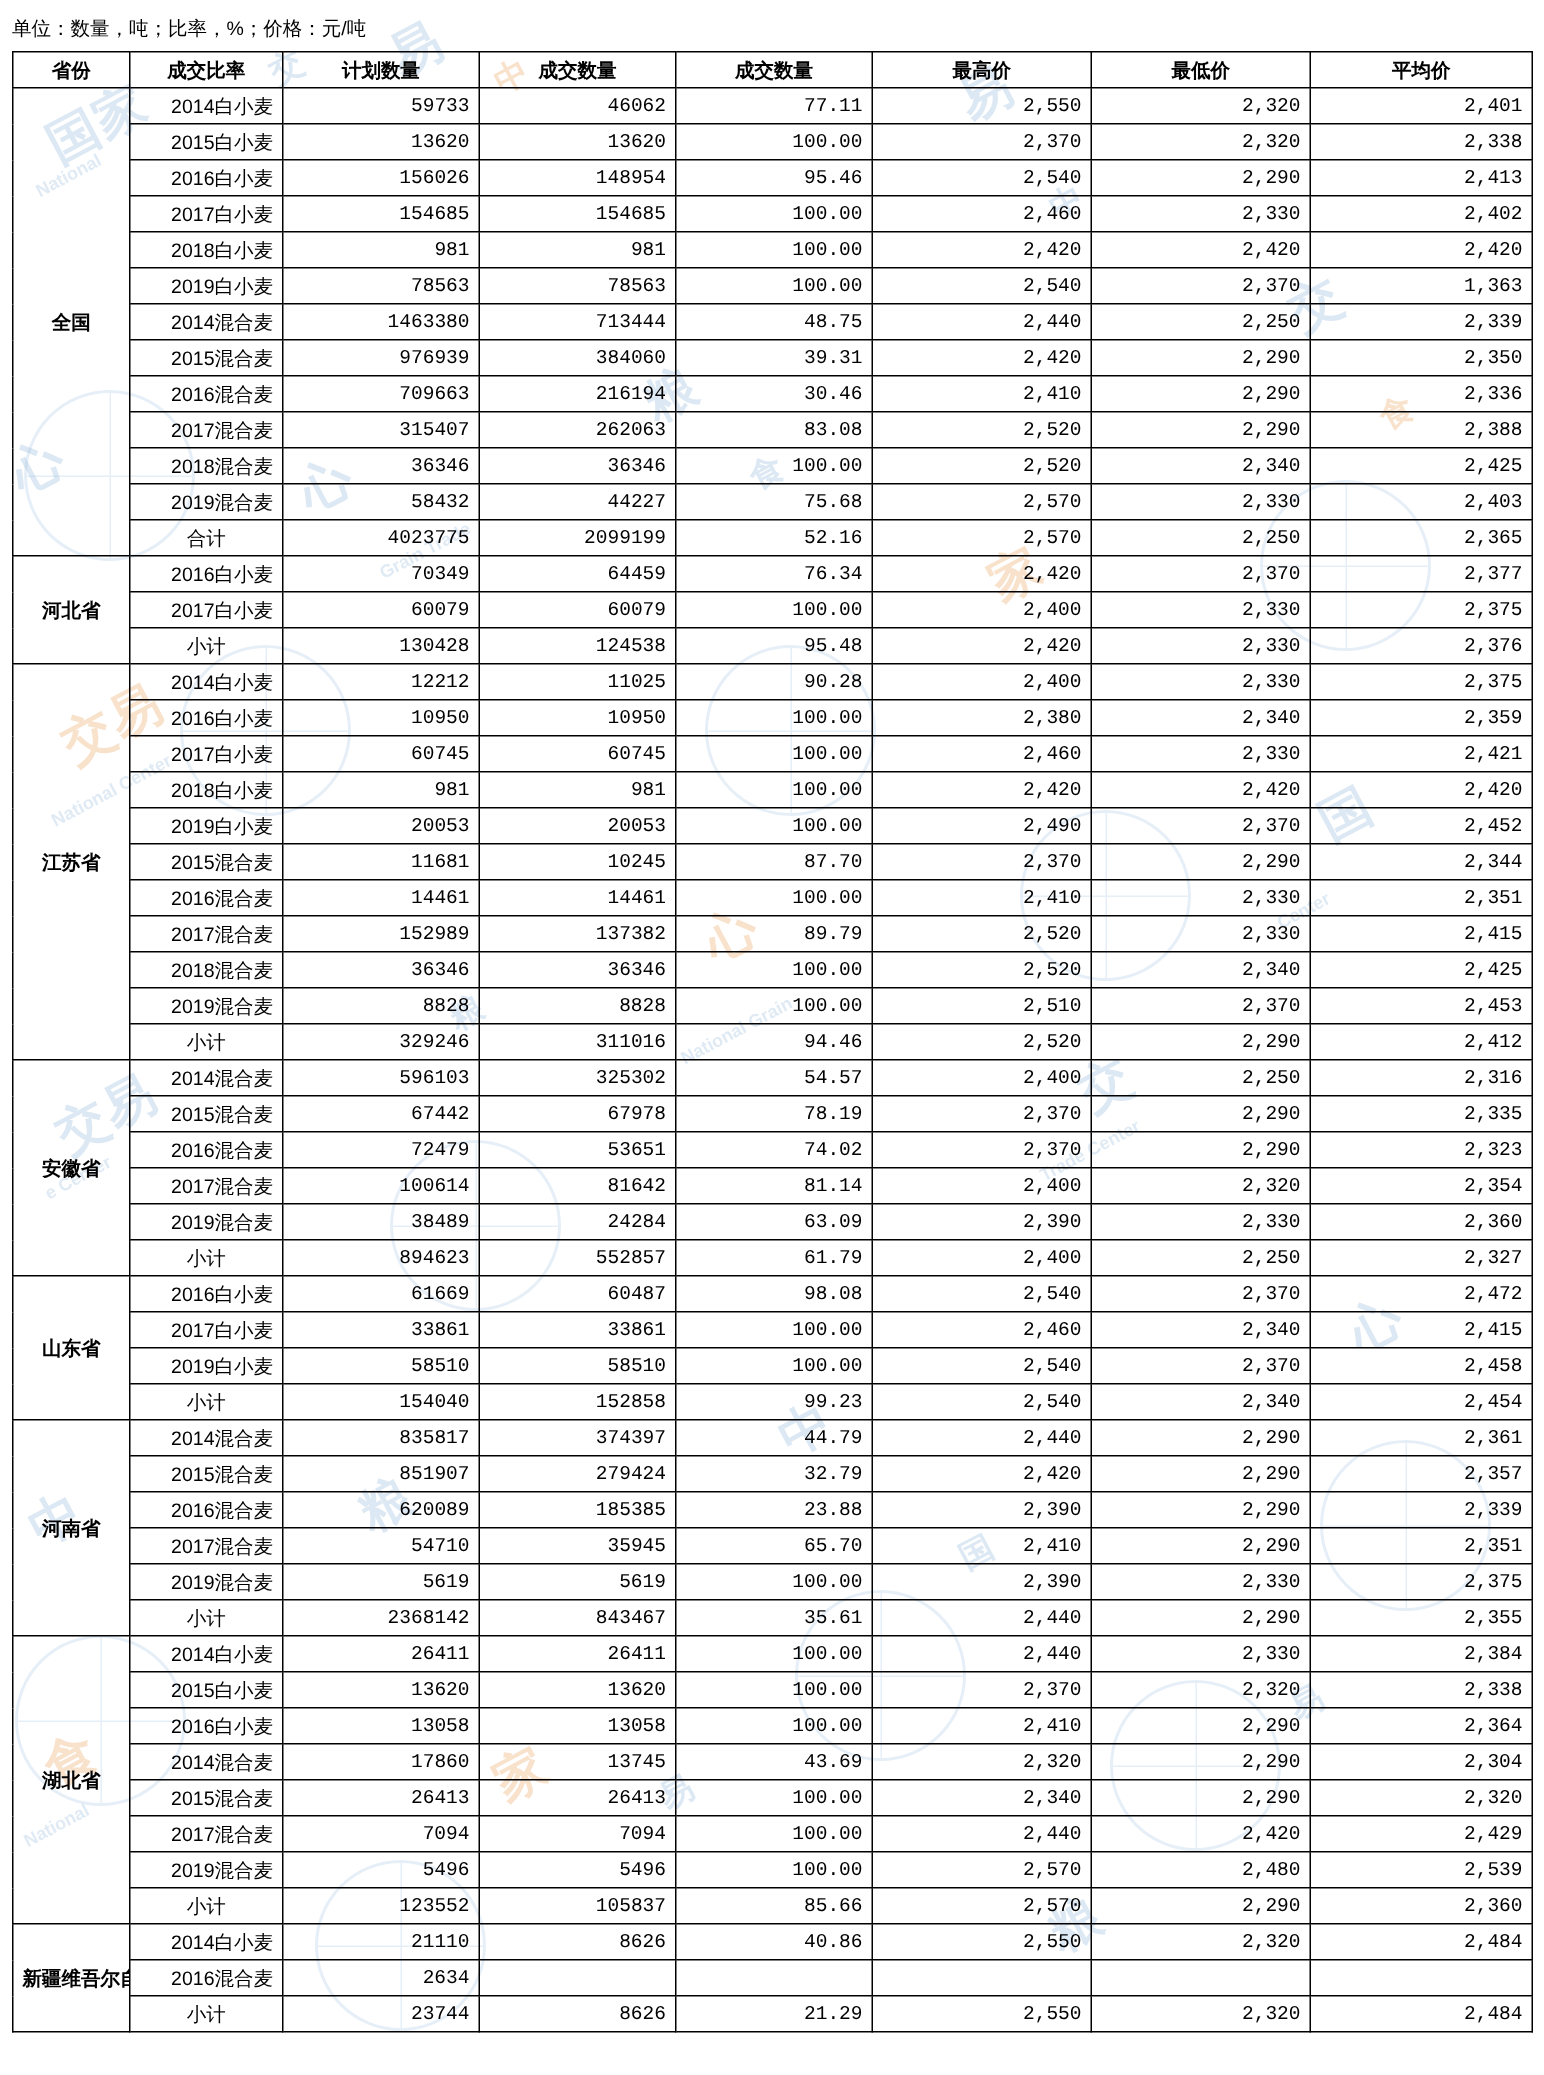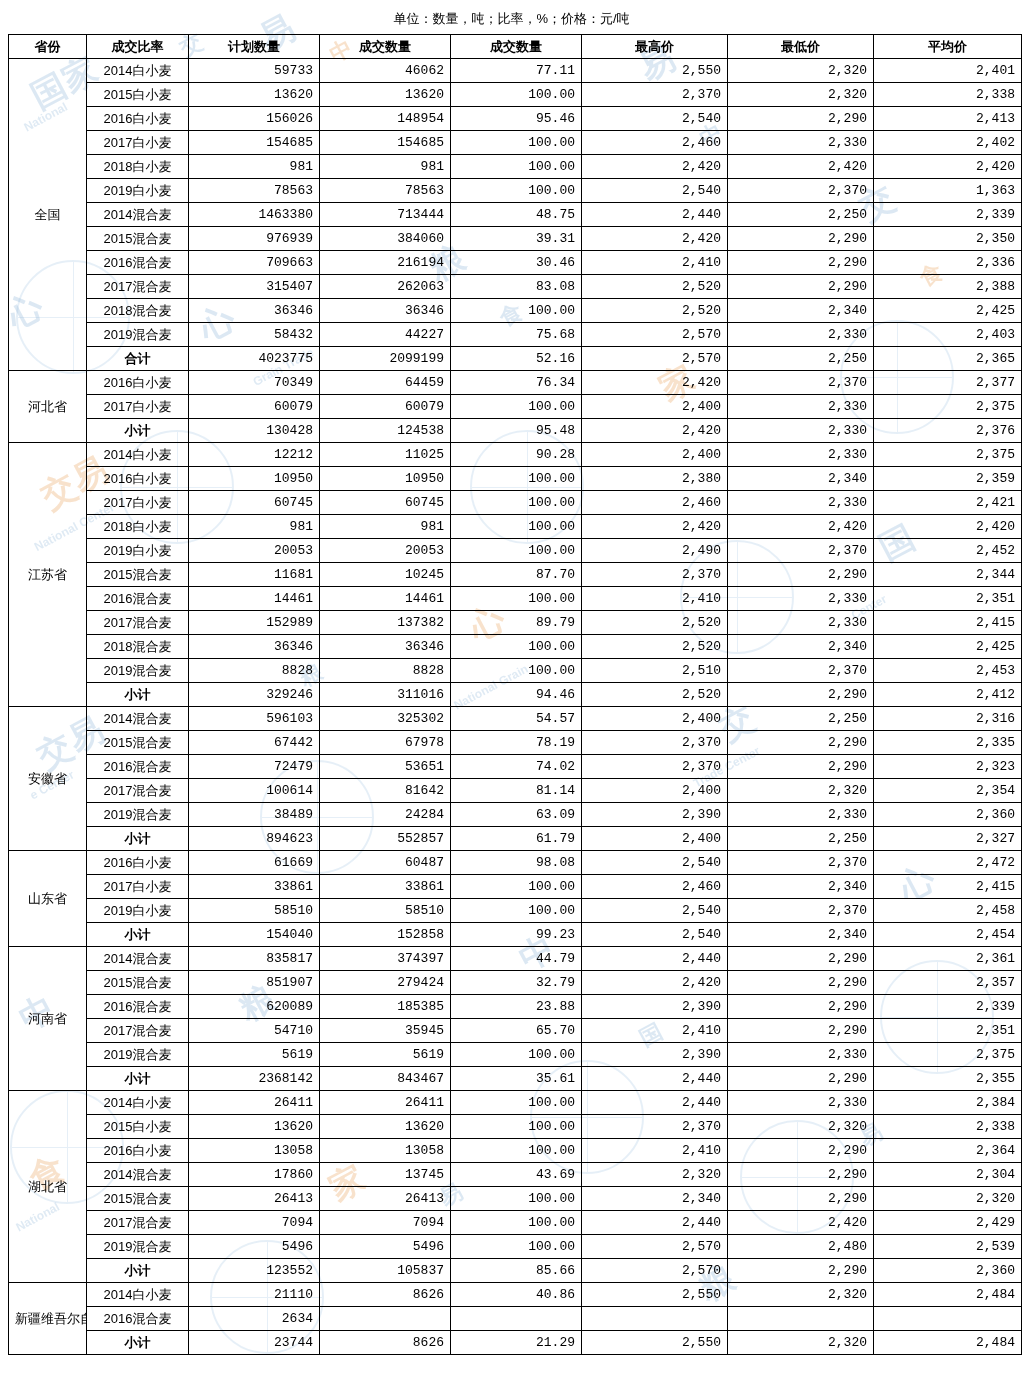--- a/index.html
+++ b/index.html
@@ -68,21 +68,21 @@
     left: 0;
     right: 0;
     height: 1px;
     background: #a8c8e4;
   }
 
   
   .unit-note {
     position: relative;
     z-index: 2;
-    text-align: center;
+    text-align: left;
     font-size: 13px;
     padding: 2px 6px 6px 0;
     color: #000;
   }
 
   
   table.data {
     position: relative;
     z-index: 2;
     border-collapse: collapse;
@@ -100,29 +100,29 @@
     white-space: nowrap;
     overflow: hidden;
     background: transparent;
   }
   table.data th {
     text-align: center;
     font-weight: bold;
   }
   td.prov {
     text-align: center;
-    font-weight: normal;
+    font-weight: bold;
     vertical-align: middle;
   }
   td.cat {
-    text-align: center;
+    text-align: right;
   }
   td.cat.sum {
     text-align: center;
-    font-weight: bold;
+    font-weight: normal;
   }
   td.num {
     text-align: right;
     font-family: "Liberation Mono", monospace;
     font-size: 12.5px;
     padding-right: 8px;
   }
   col.c-prov { width: 78px; }
   col.c-cat  { width: 102px; }
   col.c-n1   { width: 131px; }

